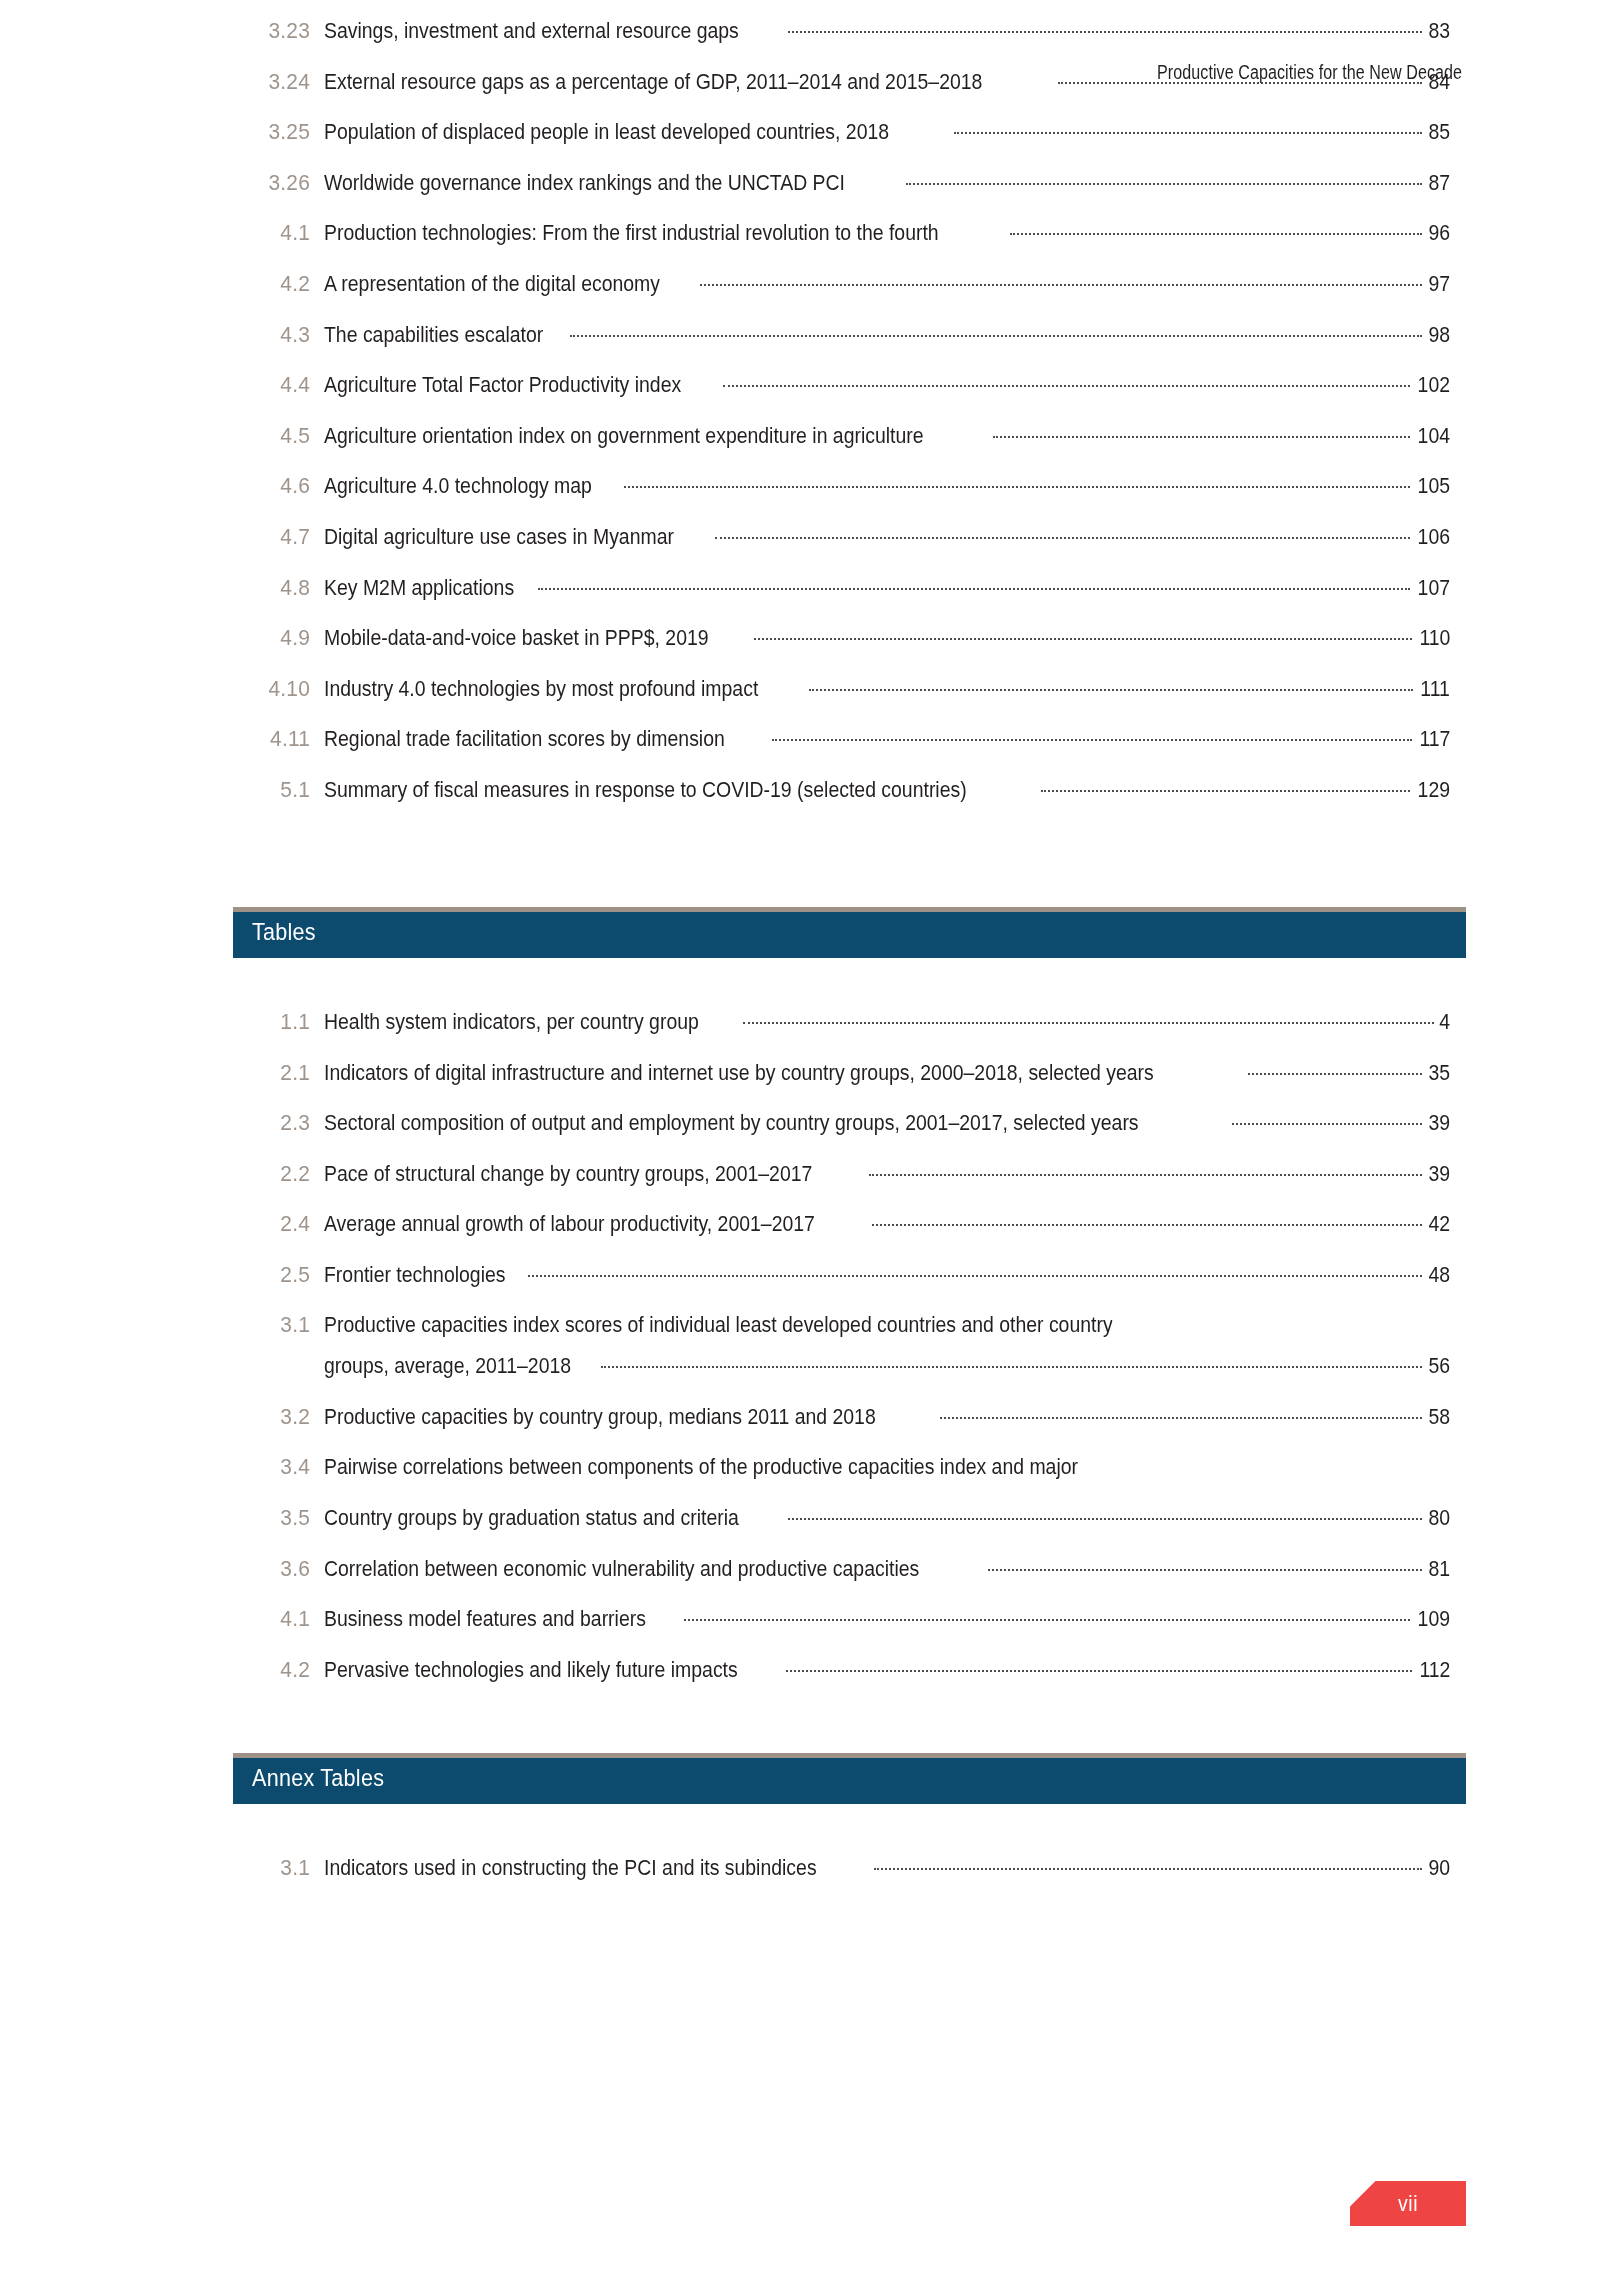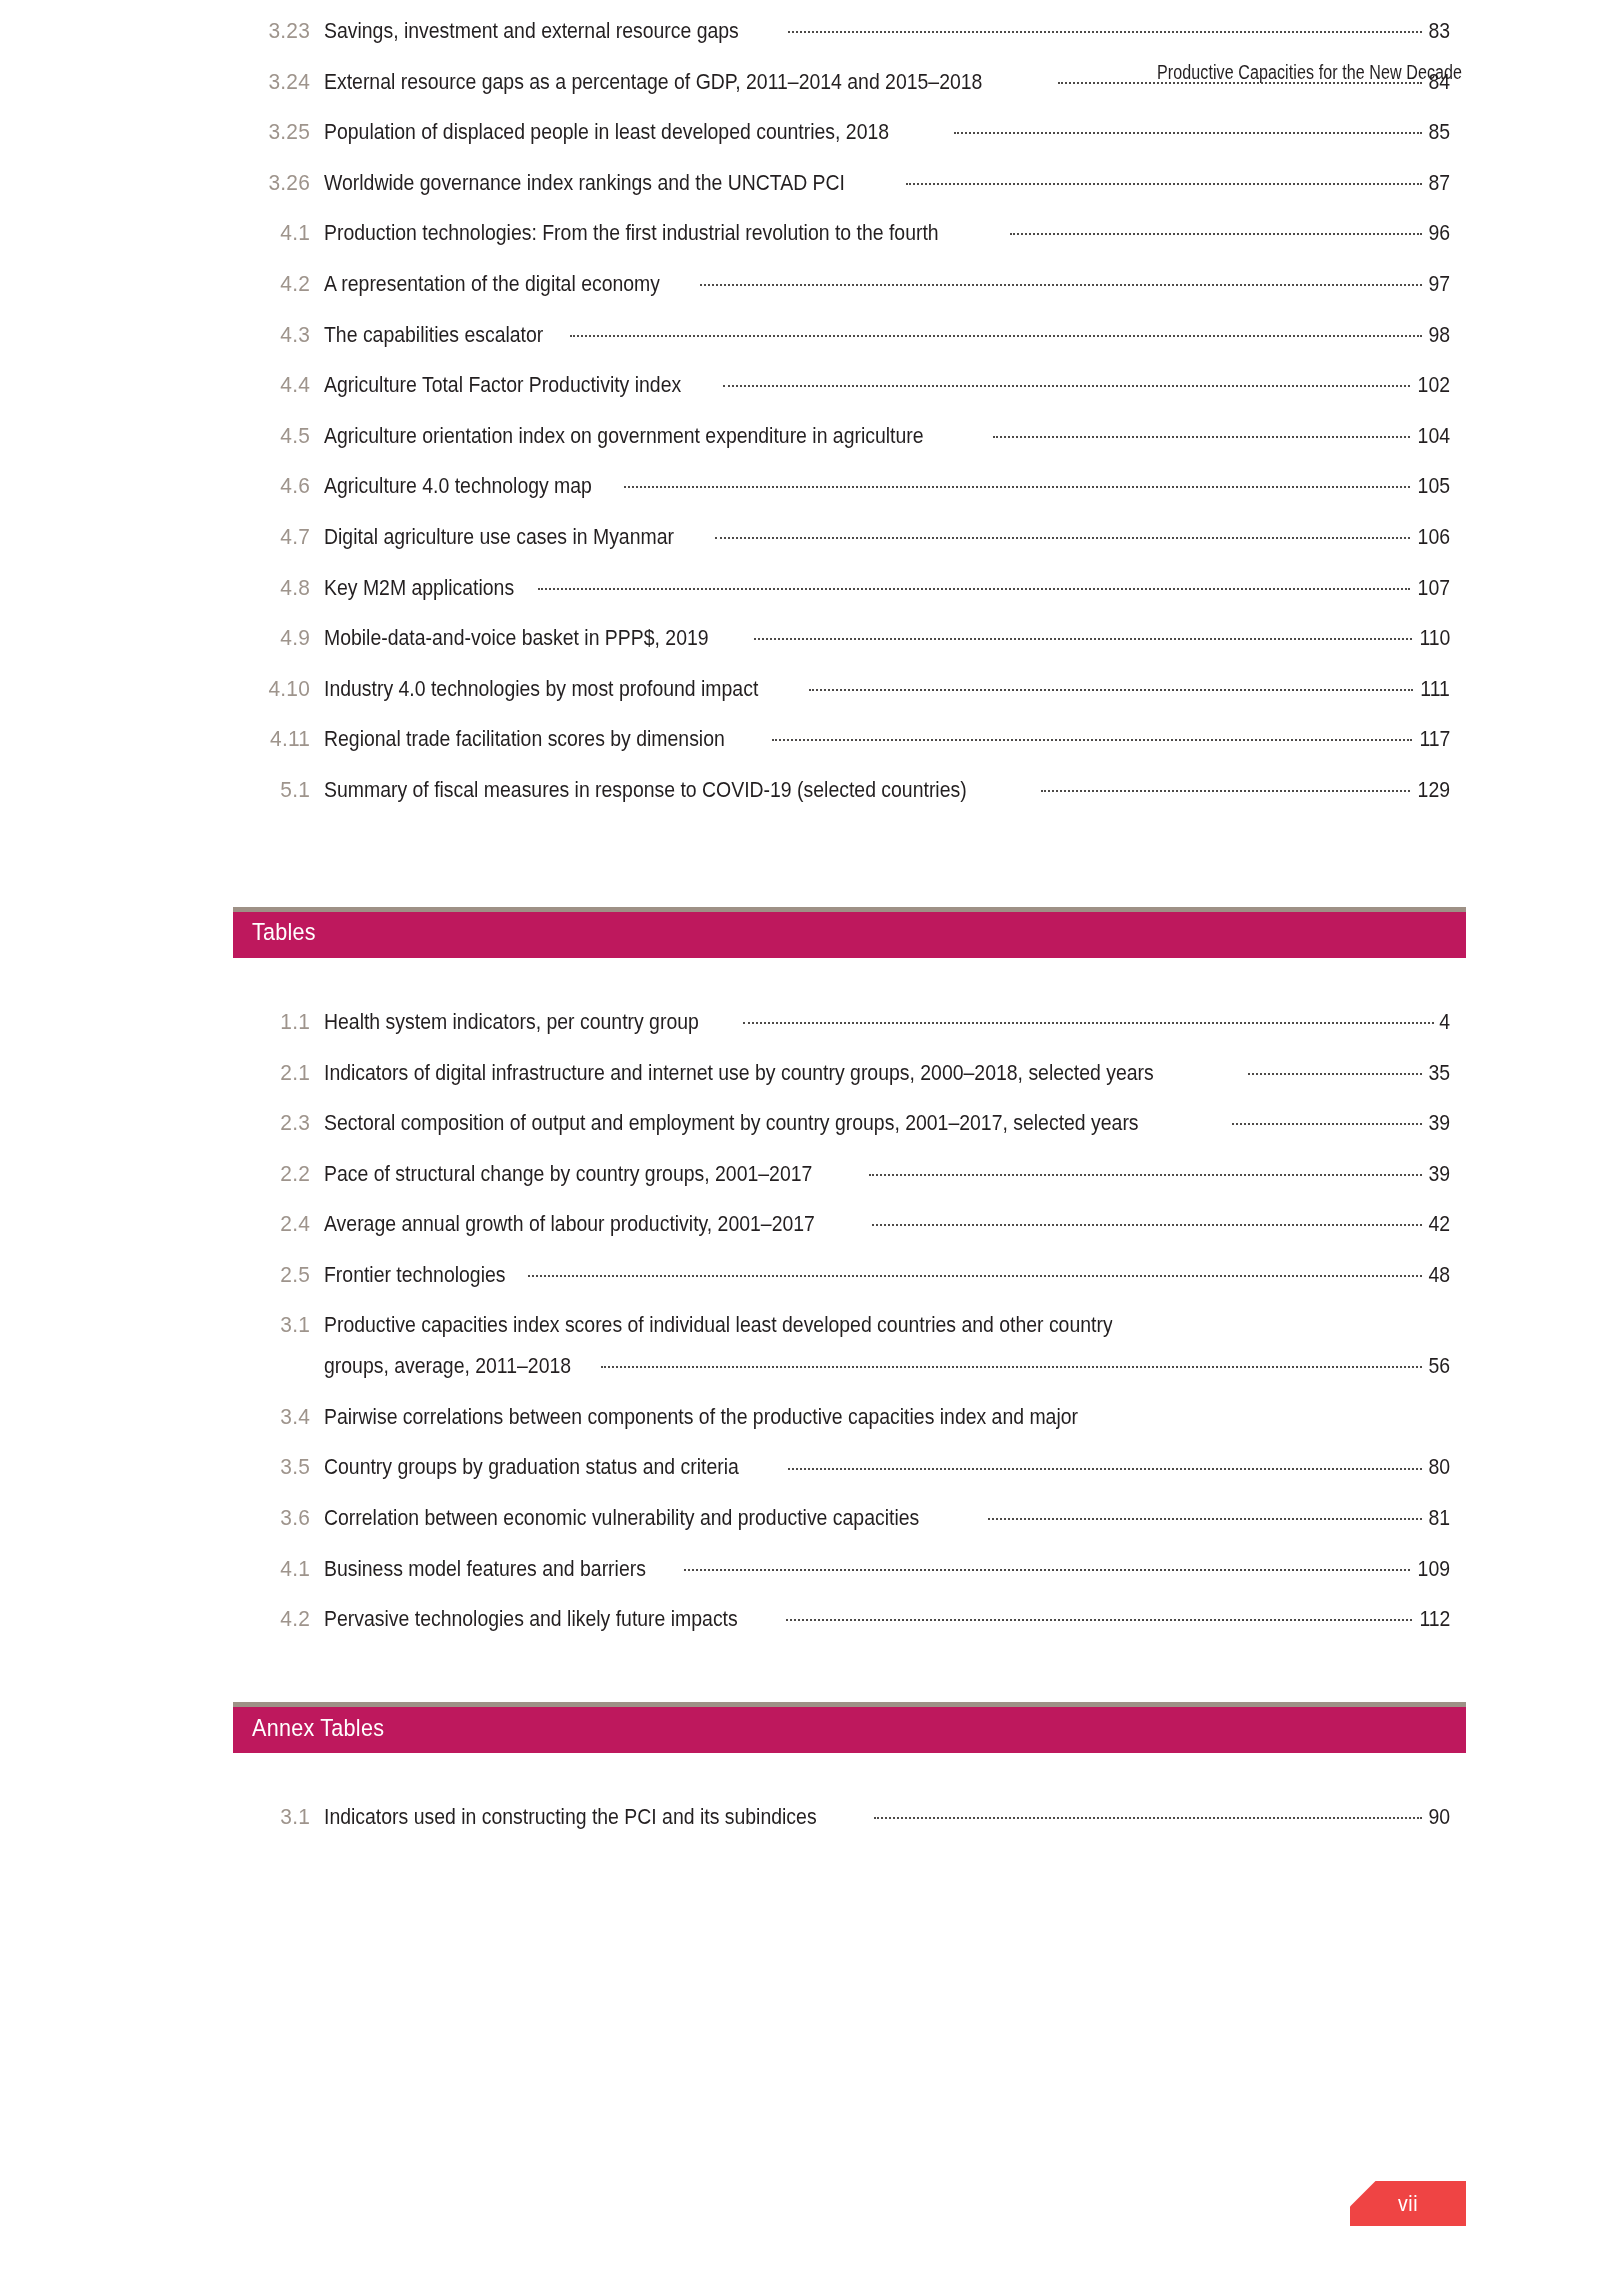--- a/index.html
+++ b/index.html
@@ -104,21 +104,21 @@
     line-height: 30px;
     color: #231f20;
     white-space: nowrap;
     transform: scaleX(0.9);
     transform-origin: right center;
   }
 
   
   .section-bar {
     position: relative;
-    background: #be185d;
+    background: #0c4a6e;
     height: 51px;
     margin-top: 86px;
     margin-bottom: 49px;
     display: flex;
     align-items: center;
   }
   .section-bar::before {
     content: "";
     position: absolute;
     left: 0;
@@ -403,20 +403,30 @@
               <span class="toc-title">Productive capacities index scores of individual least developed countries and other country</span>
             </div>
             <div class="toc-line">
               <span class="toc-title">groups, average, 2011–2018</span>
               <span class="toc-leader"></span>
               <span class="toc-page">56</span>
             </div>
           </div>
         </li>
         <li class="toc-entry">
+          <span class="toc-num">3.2</span>
+          <div class="toc-body">
+            <div class="toc-line">
+              <span class="toc-title">Productive capacities by country group, medians 2011 and 2018</span>
+              <span class="toc-leader"></span>
+              <span class="toc-page">58</span>
+            </div>
+          </div>
+        </li>
+        <li class="toc-entry">
           <span class="toc-num">3.4</span>
           <div class="toc-body">
             <div class="toc-line">
               <span class="toc-title">Pairwise correlations between components of the productive capacities index and major</span>
             </div>
           </div>
         </li>
         <li class="toc-entry">
           <span class="toc-num">3.5</span>
           <div class="toc-body">

